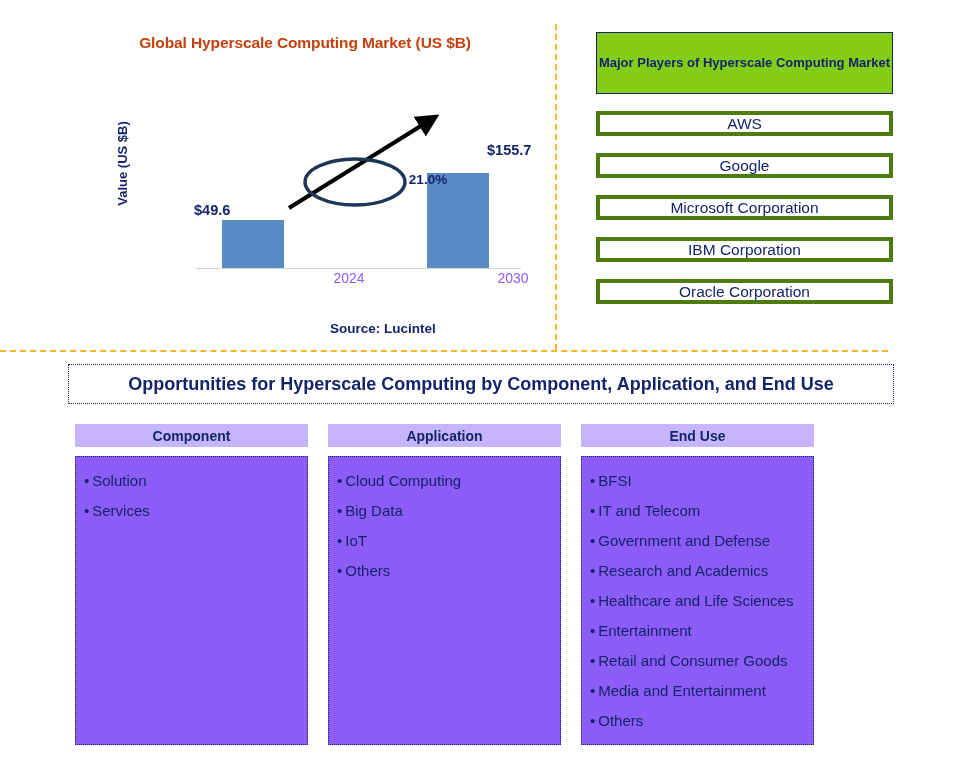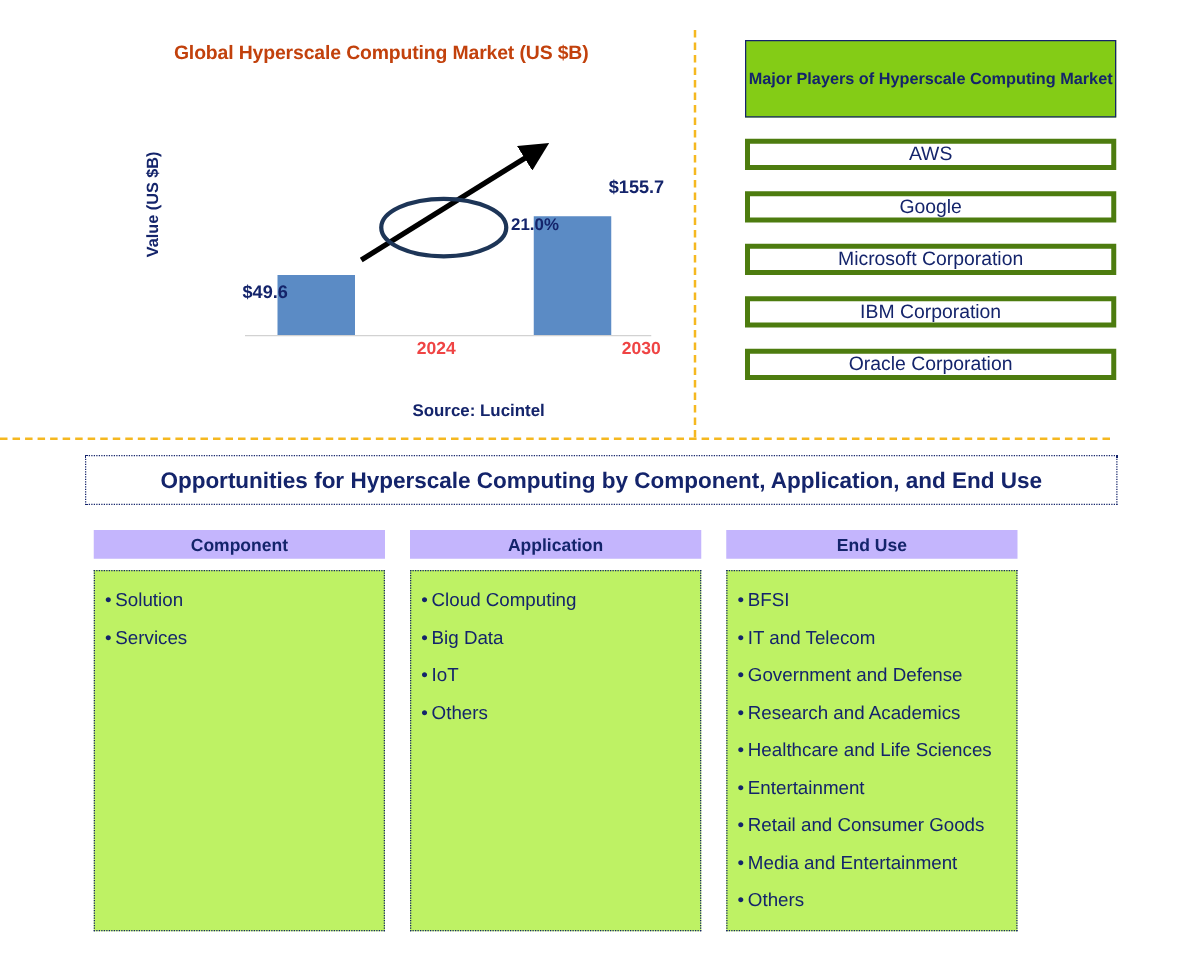--- a/index.html
+++ b/index.html
@@ -88,29 +88,29 @@
   .bar-1 { left: 26px;  width: 62px; }
   .bar-2 { left: 231px; width: 62px; }
 
   .bar-value {
     position: absolute;
     font-size: 14.5px;
     font-weight: bold;
     color: #14246b;
     white-space: nowrap;
   }
-  .bar-value-1 { left: 124px; top: 176px; margin-top: 24px; }
+  .bar-value-1 { left: 124px; top: 176px; }
   .bar-value-2 { left: 417px; top: 116px; }
 
   .tick-label {
     position: absolute;
     top: 244px;
     font-size: 14px;
-    font-weight: bold;
-    color: #ef4444;
+    font-weight: normal;
+    color: #8b5cf6;
     text-align: center;
     width: 80px;
   }
   .tick-1 { left: 239px; }
   .tick-2 { left: 403px; }
 
   .cagr-svg {
     position: absolute;
     left: 126px;
     top: 60px;
@@ -218,21 +218,21 @@
     color: #14246b;
     box-sizing: border-box;
   }
   .col-body {
     margin-top: 9px;
     border: 1.5px dotted #14246b;
     height: 289px;
     box-sizing: border-box;
     padding: 9px 0 0 8px;
     overflow: hidden;
-    background: #bef264;
+    background: #8b5cf6;
   }
   .col-item {
     font-size: 15px;
     color: #14246b;
     line-height: 30px;
     white-space: nowrap;
   }
   .col-item .bullet { margin-right: 3px; }
 </style>
 </head>

